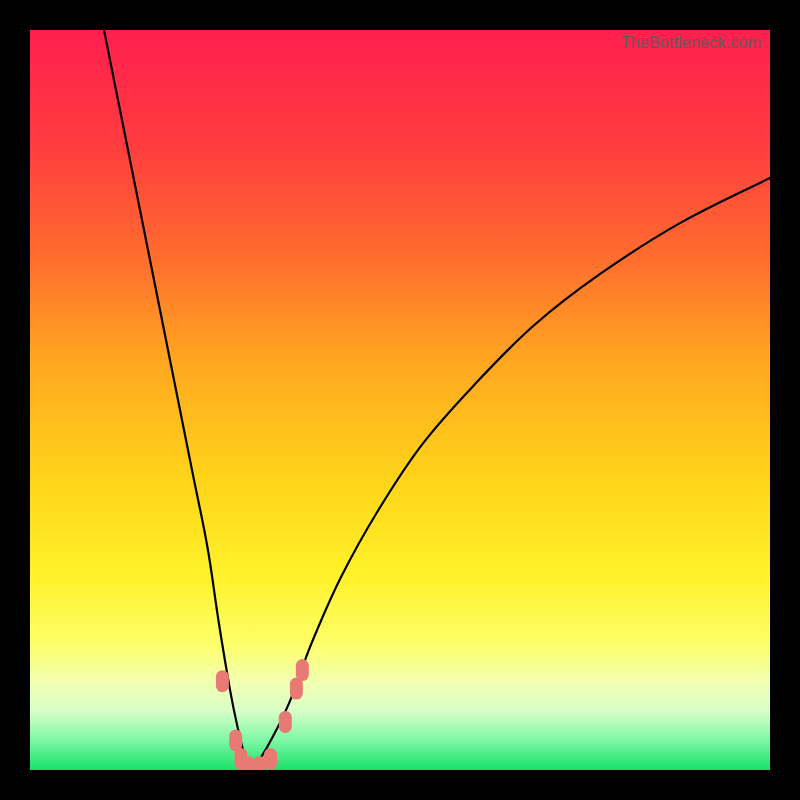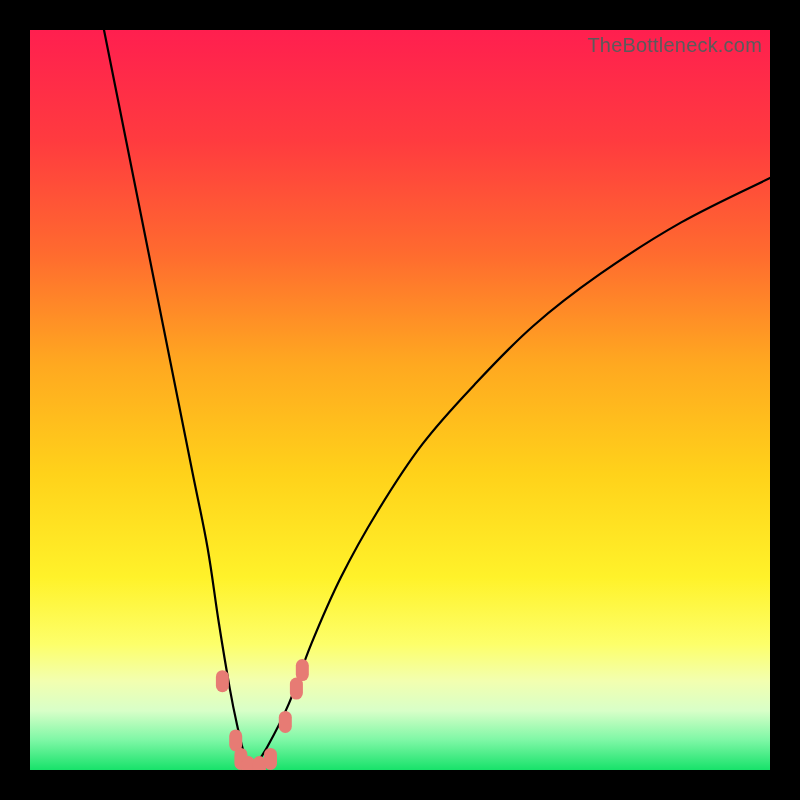--- a/index.html
+++ b/index.html
@@ -24,21 +24,21 @@
     left: 0;
     top: 0;
     width: 740px;
     height: 740px;
   }
   .watermark {
     position: absolute;
     top: 4px;
     right: 8px;
     color: #5b5b5b;
-    font-size: 20px;
+    font-size: 16px;
     font-weight: 500;
     letter-spacing: 0.2px;
     user-select: none;
   }
 </style>
 </head>
 <body>
 
 <div class="frame">
   <svg class="plot" viewBox="0 0 740 740">

